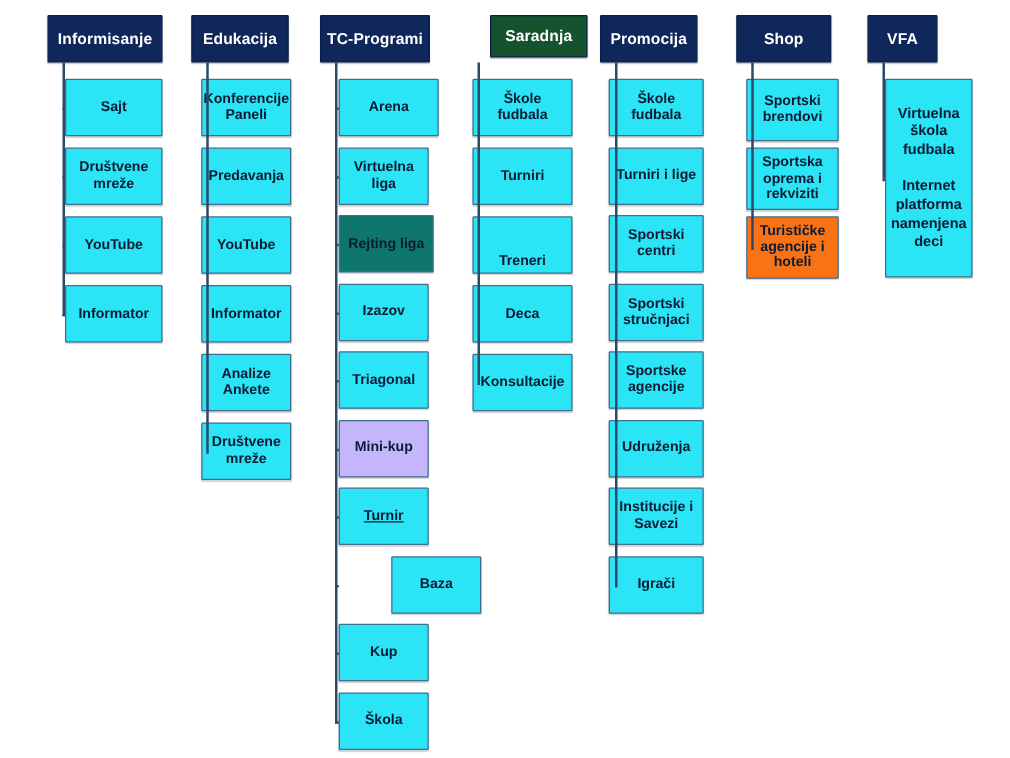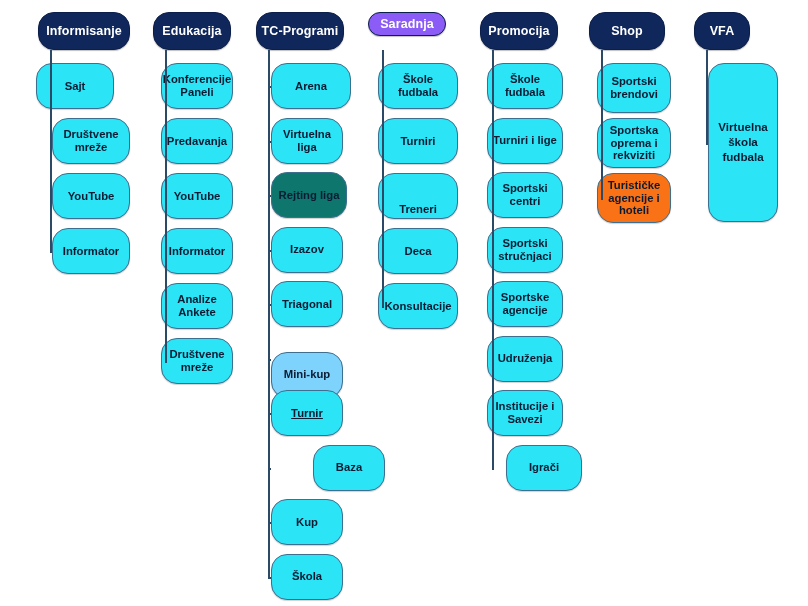--- a/index.html
+++ b/index.html
@@ -23,21 +23,21 @@
     height: 606px;
   }
   .node {
     position: absolute;
     box-sizing: border-box;
     display: flex;
     align-items: center;
     justify-content: center;
     text-align: center;
     line-height: 1.12;
-    border-radius: 16px;
+    border-radius: 1px;
   }
   .node-head {
     background: #10275B;
     border: 1px solid #0c1f4a;
     color: #ffffff;
     font-weight: bold;
     font-size: 12.5px;
     letter-spacing: 0.1px;
     box-shadow: 0 1px 1px rgba(0,0,0,0.25);
   }
@@ -74,21 +74,21 @@
   }
 </style>
 </head>
 <body>
 
 <div id="canvas">
     <div class="column" style="left: 0px;">
       <div class="node node-head" style="left: 38px; top: 12px; width: 92px; height: 38px; background: rgb(16, 39, 91); color: rgb(255, 255, 255);">
         <span class="lbl">Informisanje</span>
       </div>
-      <div class="node node-child" style="left: 36px; top: 63px; width: 78px; height: 46px; background: rgb(43, 228, 245); border-color: rgb(63, 111, 143); color: rgb(11, 27, 51);">
+      <div class="node node-child" style="left: 52px; top: 63px; width: 78px; height: 46px; background: rgb(43, 228, 245); border-color: rgb(63, 111, 143); color: rgb(11, 27, 51);">
         <span class="lbl">Sajt</span>
       </div>
       <div class="conn-h" style="left: 50px; top: 86px; width: 2px; background: rgb(44, 74, 102);"></div>
       <div class="node node-child" style="left: 52px; top: 118px; width: 78px; height: 46px; background: rgb(43, 228, 245); border-color: rgb(63, 111, 143); color: rgb(11, 27, 51);">
         <span class="lbl">Društvene
 mreže</span>
       </div>
       <div class="conn-h" style="left: 50px; top: 141px; width: 2px; background: rgb(44, 74, 102);"></div>
       <div class="node node-child" style="left: 52px; top: 173px; width: 78px; height: 46px; background: rgb(43, 228, 245); border-color: rgb(63, 111, 143); color: rgb(11, 27, 51);">
         <span class="lbl">YouTube</span>
@@ -151,21 +151,21 @@
       </div>
       <div class="conn-h" style="left: 268px; top: 195px; width: 3px; background: rgb(44, 74, 102);"></div>
       <div class="node node-child" style="left: 271px; top: 226.5px; width: 72px; height: 46px; background: rgb(43, 228, 245); border-color: rgb(63, 111, 143); color: rgb(11, 27, 51);">
         <span class="lbl">Izazov</span>
       </div>
       <div class="conn-h" style="left: 268px; top: 249.5px; width: 3px; background: rgb(44, 74, 102);"></div>
       <div class="node node-child" style="left: 271px; top: 281px; width: 72px; height: 46px; background: rgb(43, 228, 245); border-color: rgb(63, 111, 143); color: rgb(11, 27, 51);">
         <span class="lbl">Triagonal</span>
       </div>
       <div class="conn-h" style="left: 268px; top: 304px; width: 3px; background: rgb(44, 74, 102);"></div>
-      <div class="node node-child" style="left: 271px; top: 335.5px; width: 72px; height: 46px; background: #7dd3fc; border-color: rgb(63, 111, 143); color: rgb(11, 27, 51); margin-top: 16px;">
+      <div class="node node-child" style="left: 271px; top: 335.5px; width: 72px; height: 46px; background: #c4b5fd; border-color: rgb(63, 111, 143); color: rgb(11, 27, 51);">
         <span class="lbl">Mini-kup</span>
       </div>
       <div class="conn-h" style="left: 268px; top: 358.5px; width: 3px; background: rgb(44, 74, 102);"></div>
       <div class="node node-child" style="left: 271px; top: 390px; width: 72px; height: 46px; background: rgb(43, 228, 245); border-color: rgb(63, 111, 143); color: rgb(11, 27, 51); text-decoration: underline;">
         <span class="lbl">Turnir</span>
       </div>
       <div class="conn-h" style="left: 268px; top: 413px; width: 3px; background: rgb(44, 74, 102);"></div>
       <div class="node node-child" style="left: 271px; top: 444.5px; width: 72px; height: 46px; background: rgb(43, 228, 245); border-color: rgb(63, 111, 143); color: rgb(11, 27, 51); margin-left: 42px;">
         <span class="lbl">Baza</span>
       </div>
@@ -174,21 +174,21 @@
         <span class="lbl">Kup</span>
       </div>
       <div class="conn-h" style="left: 268px; top: 522px; width: 3px; background: rgb(44, 74, 102);"></div>
       <div class="node node-child" style="left: 271px; top: 553.5px; width: 72px; height: 46px; background: rgb(43, 228, 245); border-color: rgb(63, 111, 143); color: rgb(11, 27, 51);">
         <span class="lbl">Škola</span>
       </div>
       <div class="conn-h" style="left: 268px; top: 576.5px; width: 3px; background: rgb(44, 74, 102);"></div>
       <div class="conn-v" style="left: 268px; top: 50px; height: 528.5px; background: rgb(44, 74, 102);"></div>
     </div>
     <div class="column" style="left: 0px;">
-      <div class="node node-head" style="left: 368px; top: 12px; width: 78px; height: 24px; background: #8b5cf6; color: rgb(255, 255, 255);">
+      <div class="node node-head" style="left: 392px; top: 12px; width: 78px; height: 34px; background: #14532d; color: rgb(255, 255, 255);">
         <span class="lbl">Saradnja</span>
       </div>
       <div class="node node-child" style="left: 378px; top: 63px; width: 80px; height: 46px; background: rgb(43, 228, 245); border-color: rgb(63, 111, 143); color: rgb(11, 27, 51);">
         <span class="lbl">Škole
 fudbala</span>
       </div>
       <div class="conn-h" style="left: 382px; top: 86px; background: rgb(44, 74, 102);"></div>
       <div class="node node-child" style="left: 378px; top: 118px; width: 80px; height: 46px; background: rgb(43, 228, 245); border-color: rgb(63, 111, 143); color: rgb(11, 27, 51);">
         <span class="lbl">Turniri</span>
       </div>
@@ -237,21 +237,21 @@
       <div class="conn-h" style="left: 492px; top: 304px; background: rgb(44, 74, 102);"></div>
       <div class="node node-child" style="left: 487px; top: 335.5px; width: 76px; height: 46px; background: rgb(43, 228, 245); border-color: rgb(63, 111, 143); color: rgb(11, 27, 51);">
         <span class="lbl">Udruženja</span>
       </div>
       <div class="conn-h" style="left: 492px; top: 358.5px; background: rgb(44, 74, 102);"></div>
       <div class="node node-child" style="left: 487px; top: 390px; width: 76px; height: 46px; background: rgb(43, 228, 245); border-color: rgb(63, 111, 143); color: rgb(11, 27, 51);">
         <span class="lbl">Institucije i
 Savezi</span>
       </div>
       <div class="conn-h" style="left: 492px; top: 413px; background: rgb(44, 74, 102);"></div>
-      <div class="node node-child" style="left: 487px; top: 444.5px; width: 76px; height: 46px; background: rgb(43, 228, 245); border-color: rgb(63, 111, 143); color: rgb(11, 27, 51); margin-left: 19px;">
+      <div class="node node-child" style="left: 487px; top: 444.5px; width: 76px; height: 46px; background: rgb(43, 228, 245); border-color: rgb(63, 111, 143); color: rgb(11, 27, 51);">
         <span class="lbl">Igrači</span>
       </div>
       <div class="conn-h" style="left: 492px; top: 467.5px; background: rgb(44, 74, 102);"></div>
       <div class="conn-v" style="left: 492px; top: 50px; height: 419.5px; background: rgb(44, 74, 102);"></div>
     </div>
     <div class="column" style="left: 0px;">
       <div class="node node-head" style="left: 589px; top: 12px; width: 76px; height: 38px; background: rgb(16, 39, 91); color: rgb(255, 255, 255);">
         <span class="lbl">Shop</span>
       </div>
       <div class="node node-child" style="left: 597px; top: 63px; width: 74px; height: 50px; background: rgb(43, 228, 245); border-color: rgb(63, 111, 143); color: rgb(11, 27, 51);">
@@ -275,18 +275,22 @@
     </div>
     <div class="column" style="left: 0px;">
       <div class="node node-head" style="left: 694px; top: 12px; width: 56px; height: 38px; background: rgb(16, 39, 91); color: rgb(255, 255, 255);">
         <span class="lbl">VFA</span>
       </div>
       <div class="node node-child tall" style="left: 708px; top: 63px; width: 70px; height: 159px; background: rgb(43, 228, 245); border-color: rgb(63, 111, 143); color: rgb(11, 27, 51);">
         <div>
           <span class="lbl">Virtuelna
 škola
 fudbala</span>
+          <span class="lbl line2">Internet
+platforma
+namenjena
+deci</span>
         </div>
       </div>
       <div class="conn-v" style="left: 706px; top: 50px; height: 92.5px; background: rgb(44, 74, 102);"></div>
       <div class="conn-h" style="left: 706px; top: 142.5px; width: 2px; background: rgb(44, 74, 102);"></div>
     </div>
   </div>
 
 </body></html>

